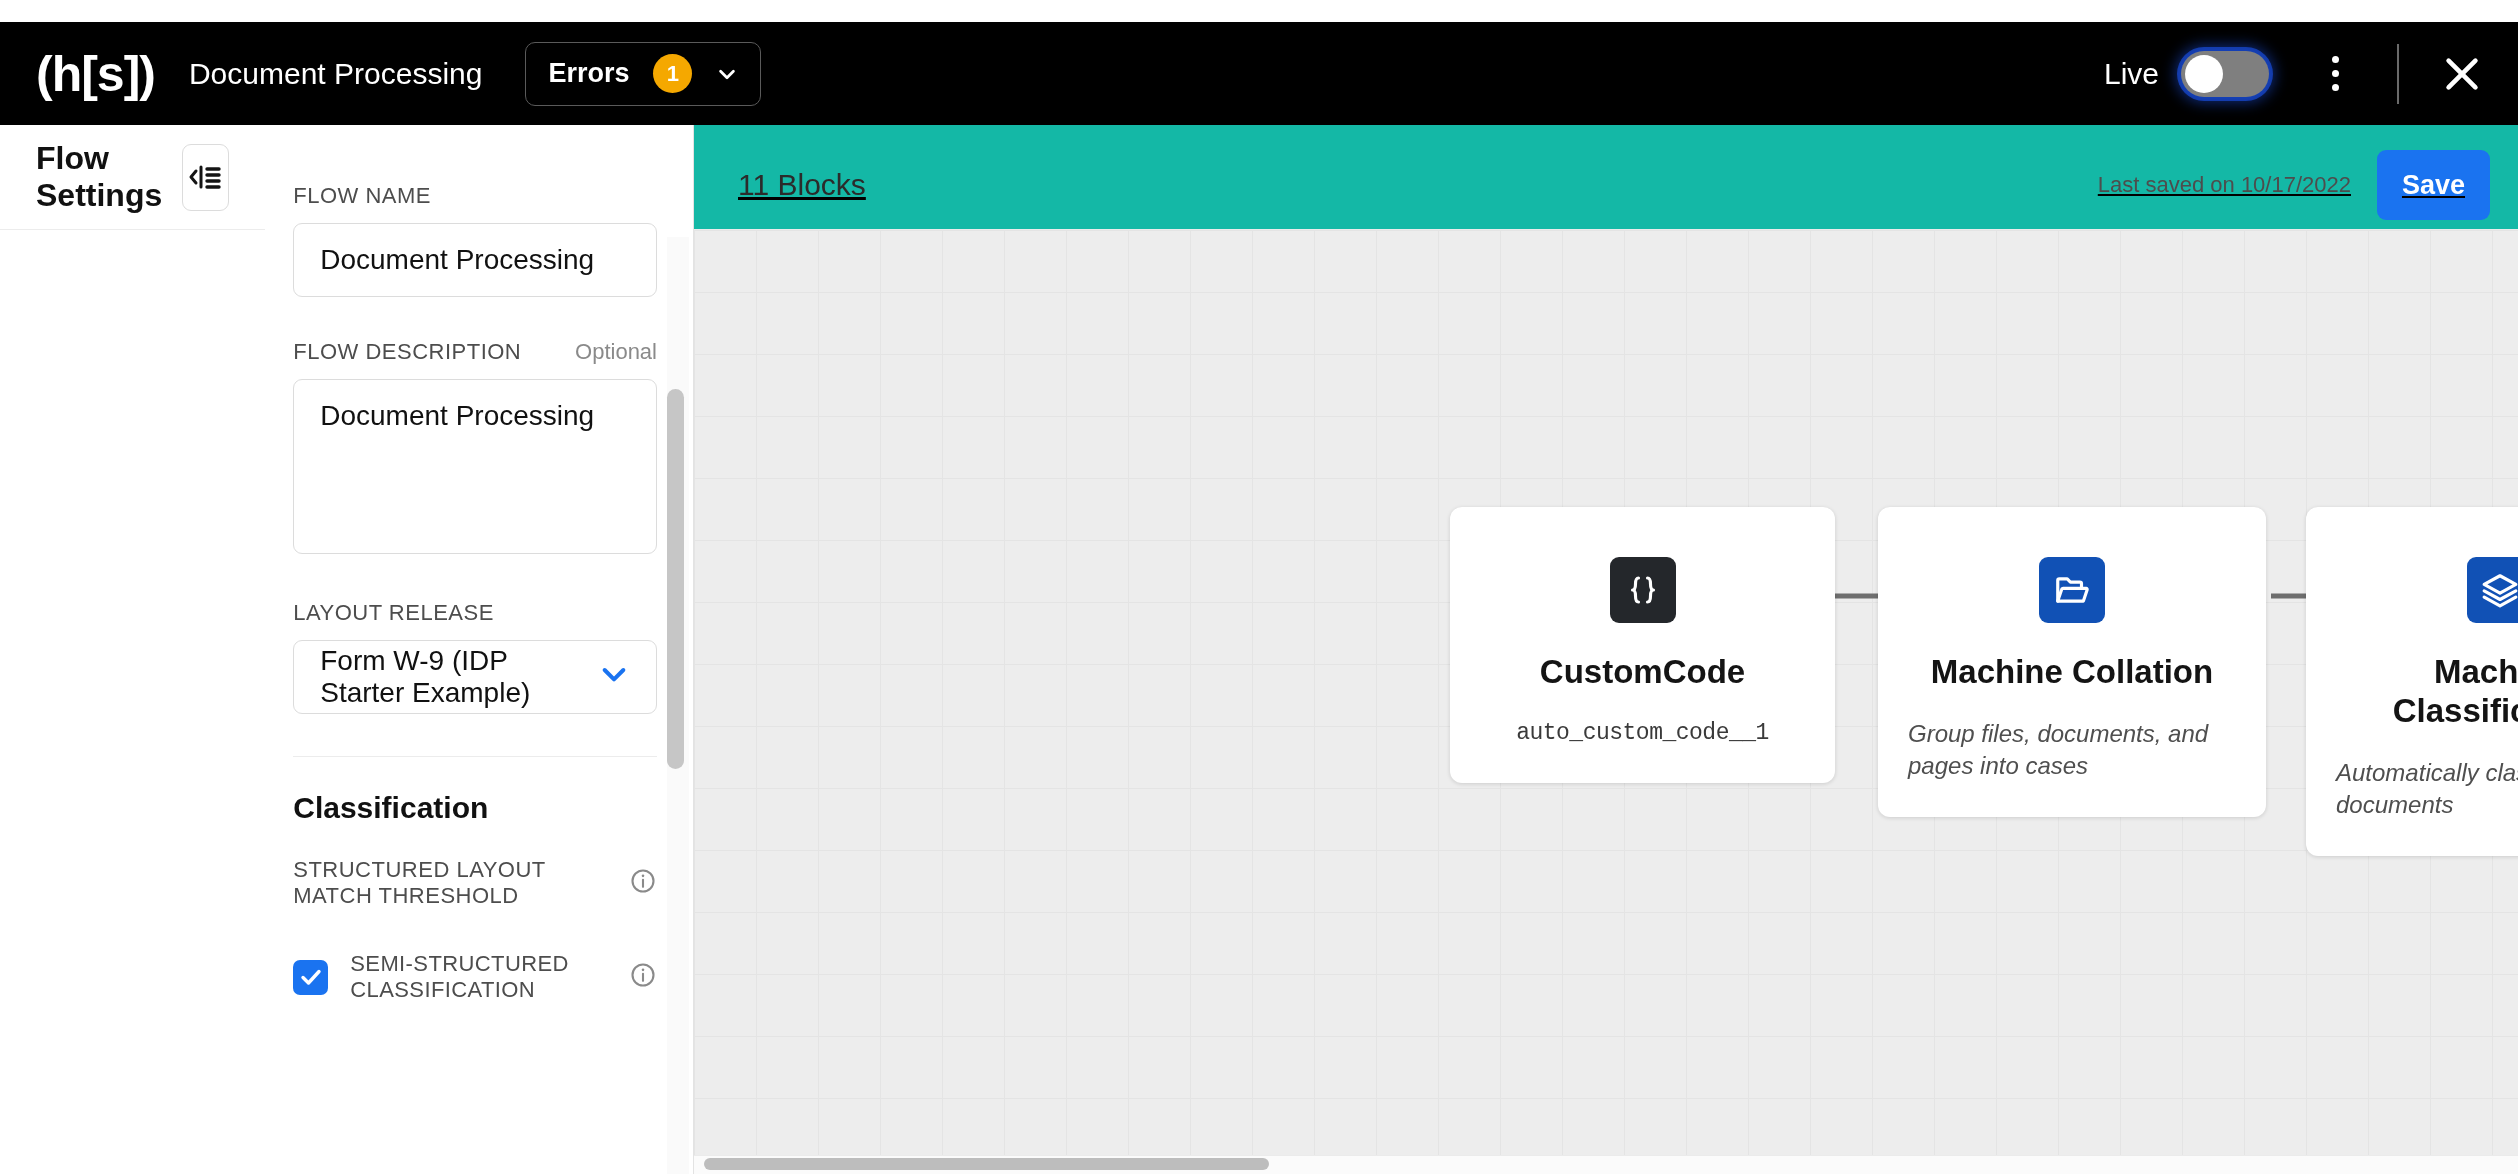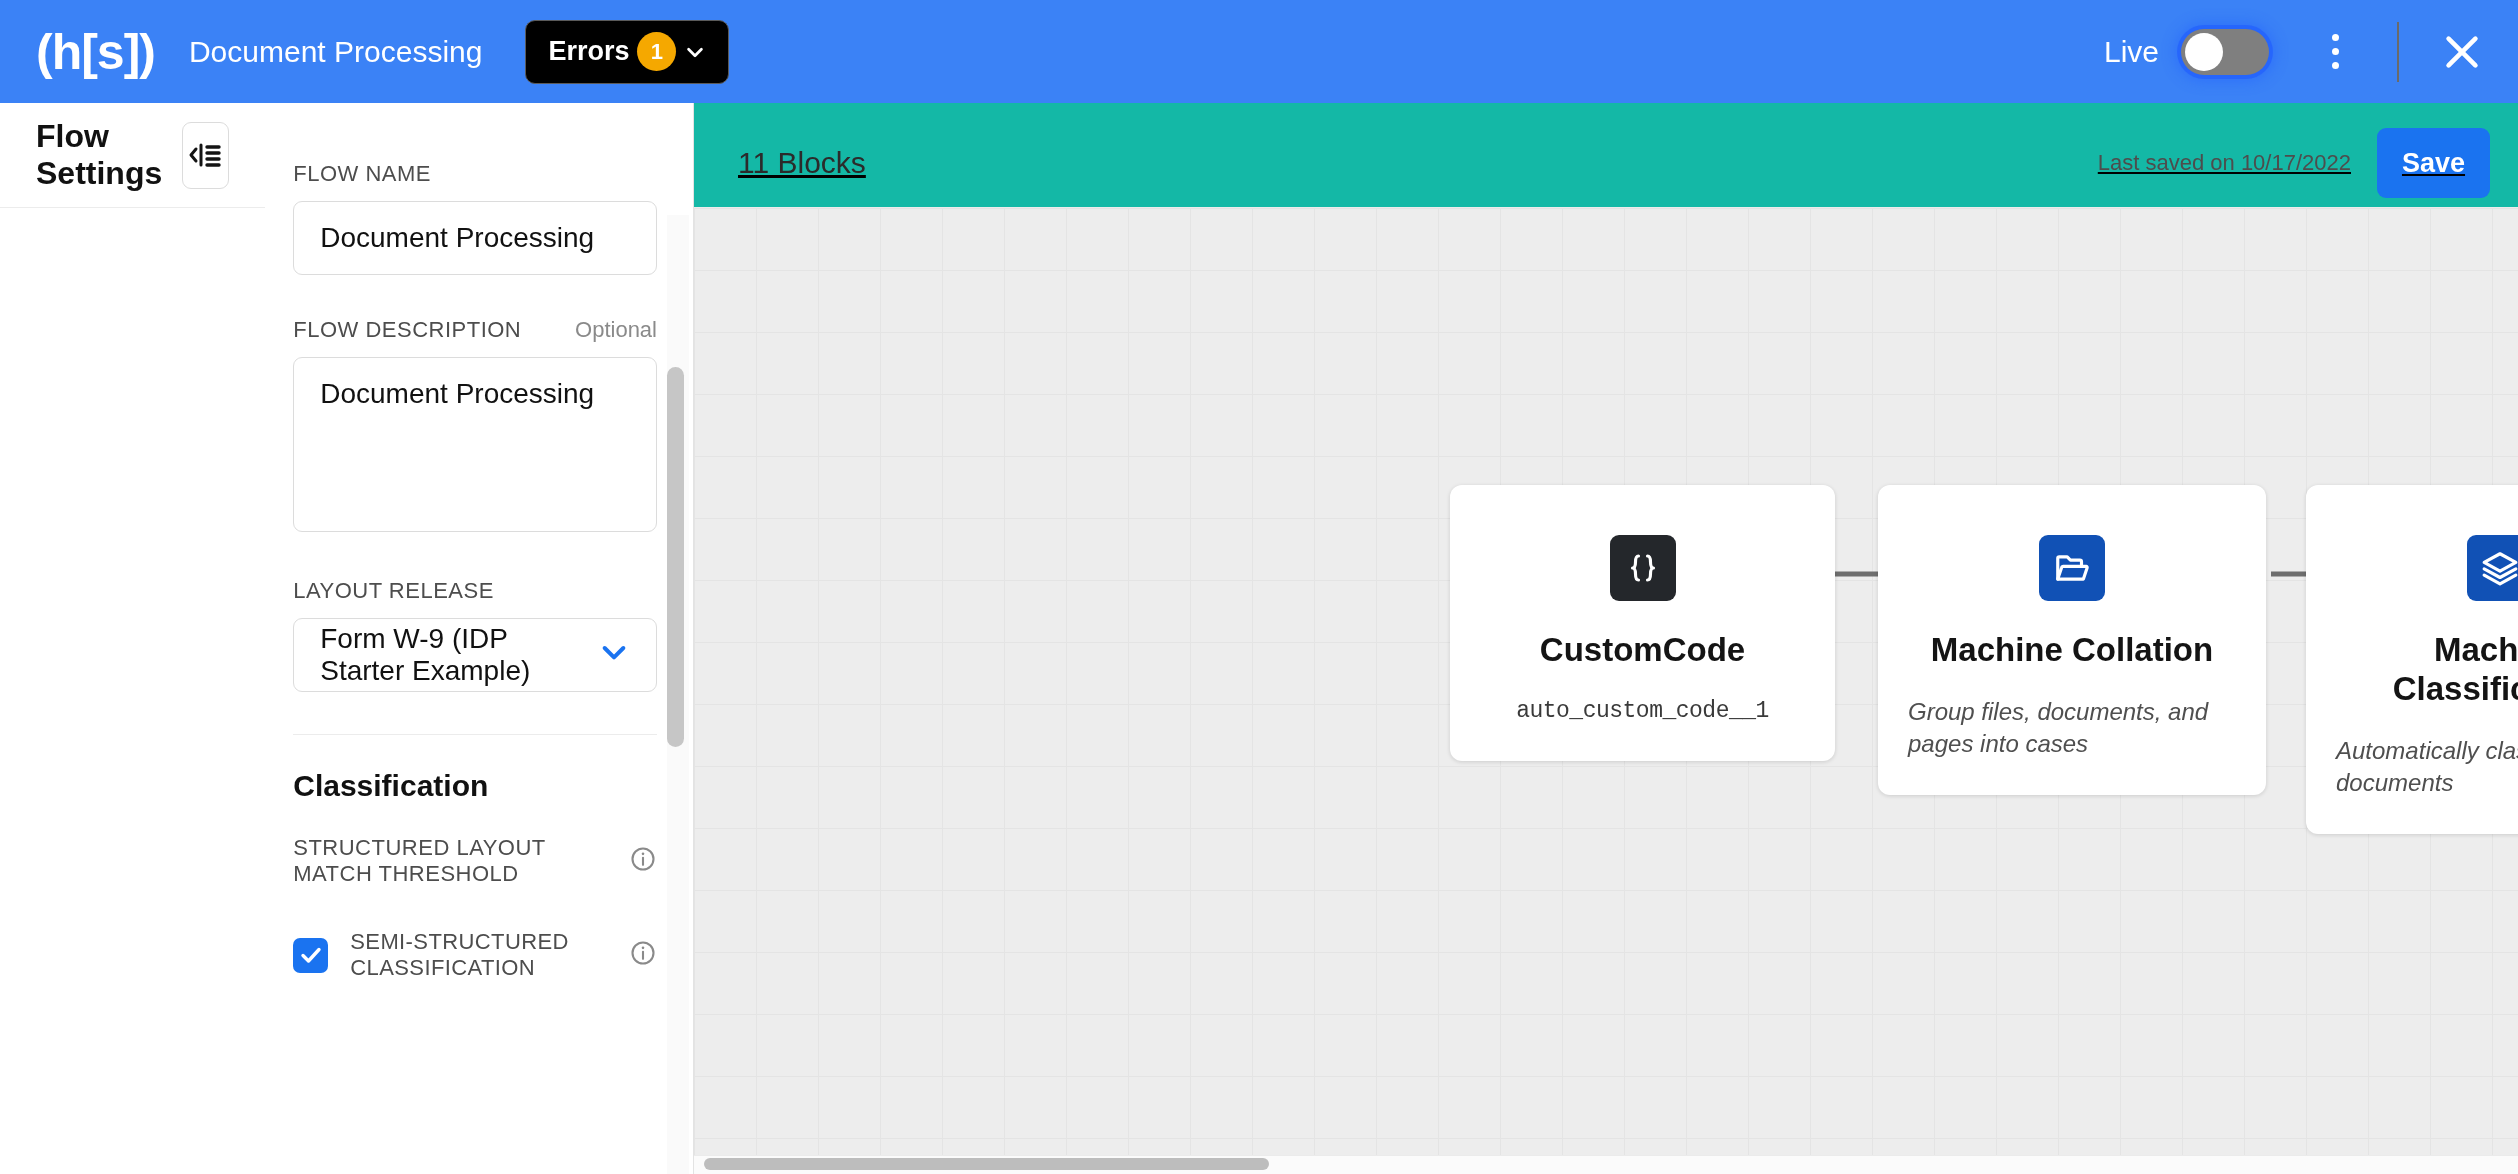--- a/index.html
+++ b/index.html
@@ -6,36 +6,36 @@
   html, body {
     width: 2518px; height: 1174px;
     overflow: hidden;
     font-family: "Liberation Sans", sans-serif;
     background: #ffffff;
   }
   .app { width: 2518px; height: 1174px; display: flex; flex-direction: column; }
 
   
   .topbar {
-    height: 103px; background: #3b82f6; flex: 0 0 103px;
-    display: flex; align-items: center; padding: 0 33px 0 36px;
+    height: 103px; background: #000000; flex: 0 0 103px;
+    display: flex; align-items: center; padding: 0 33px 0 36px; margin-top: 22px;
   }
   .logo {
     color: #ffffff; font-size: 50px; font-weight: 700;
     letter-spacing: -1px; line-height: 1; white-space: nowrap;
     font-family: "Liberation Sans", sans-serif;
   }
   .app-title {
     color: #ffffff; font-size: 30px; margin-left: 34px; font-weight: 400;
     white-space: nowrap;
   }
   .errors-btn {
     margin-left: 43px; border: 1.6px solid #5a5a5a; border-radius: 10px;
     background: #000; height: 64px; display: flex; align-items: center;
-    padding: 0 22px; gap: 8px; cursor: pointer;
+    padding: 0 22px; gap: 24px; cursor: pointer;
   }
   .errors-label { color: #fff; font-size: 27px; font-weight: 700; white-space: nowrap; }
   .errors-badge {
     background: #f5a800; color: #ffffff; font-size: 22px; font-weight: 700;
     width: 39px; height: 39px; border-radius: 50%;
     display: flex; align-items: center; justify-content: center;
   }
   .chev-down { width: 22px; height: 22px; display:block; }
   .topbar-right { margin-left: auto; display: flex; align-items: center; }
   .live-label { color: #ffffff; font-size: 30px; margin-right: 22px; }

